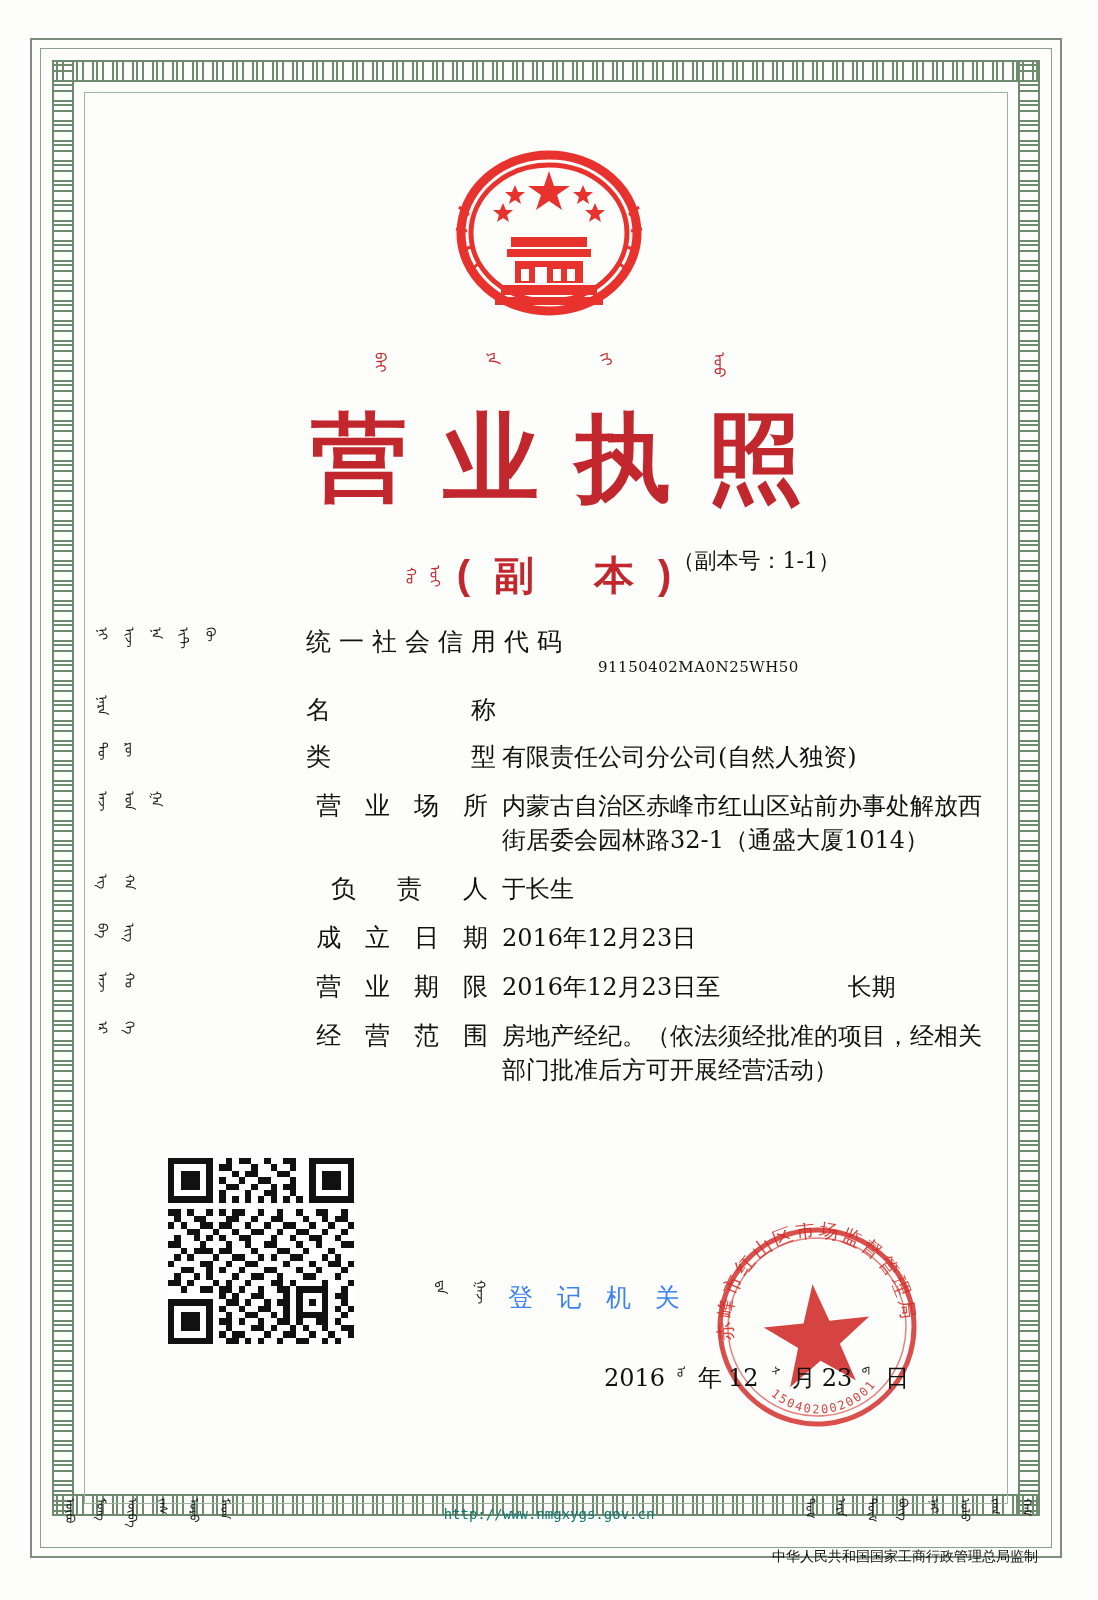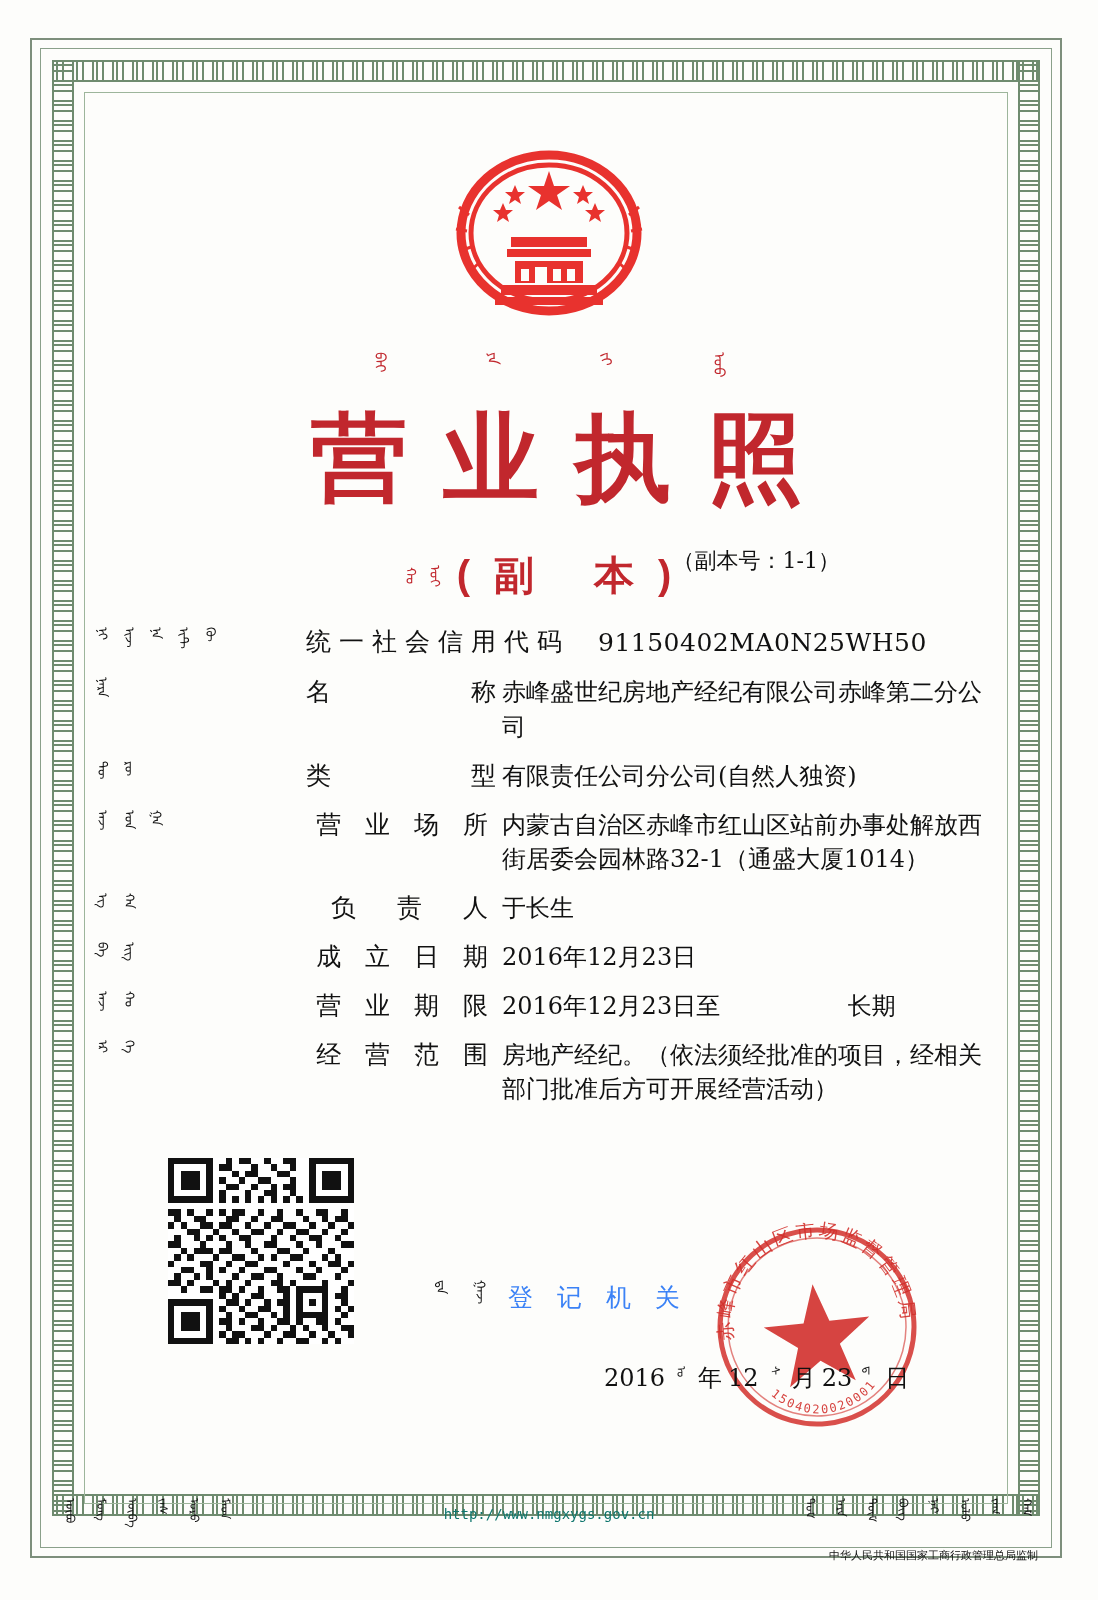--- a/index.html
+++ b/index.html
@@ -203,23 +203,24 @@
   }
   .field-value {
     flex: 1 1 auto;
     font-family: "DejaVu Serif", "Liberation Serif", serif;
     font-size: 24px;
     color: #111;
     line-height: 1.45;
     padding-left: 4px;
   }
   .field-value.code {
-    font-size: 25px;
+    font-size: 15px;
     letter-spacing: 0.5px;
     padding-left: 100px;
+    margin-top: 32px;
   }
   .value-right {
     display: inline-block;
     margin-left: 120px;
   }
 
   
   .qr {
     position: absolute;
     left: 168px;
@@ -316,21 +317,21 @@
     left: 60px;
     top: 1548px;
     font-size: 14px;
     color: #111;
     font-family: "DejaVu Sans", sans-serif;
   }
   .footer-right-text {
     position: absolute;
     right: 60px;
     top: 1548px;
-    font-size: 11px;
+    font-size: 14px;
     color: #111;
     font-family: "DejaVu Sans", sans-serif;
   }
   .footer-left-text .url {
     font-family: "DejaVu Sans Mono", "Liberation Mono", monospace;
     font-size: 13px;
   }
 </style>
 </head>
 <body>
@@ -414,21 +415,20 @@
       </div>
       <div class="field-label">统一社会信用代码</div>
       <div class="field-value code">91150402MA0N25WH50</div>
     </div>
 
     <div class="field-row">
       <div class="field-mongol">
         <span class="mg">ᠨᠡᠷᠡ</span>
       </div>
       <div class="field-label">名　　　　称</div>
-      <div class="field-value">赤峰盛世纪房地产经纪有限公司赤峰第二分公司</div>
     </div>
 
     <div class="field-row">
       <div class="field-mongol">
         <span class="mg">ᠲᠥ</span>
         <span class="mg">ᠷᠥ</span>
       </div>
       <div class="field-label">类　　　　型</div>
       <div class="field-value">有限责任公司分公司(自然人独资)</div>
     </div>

